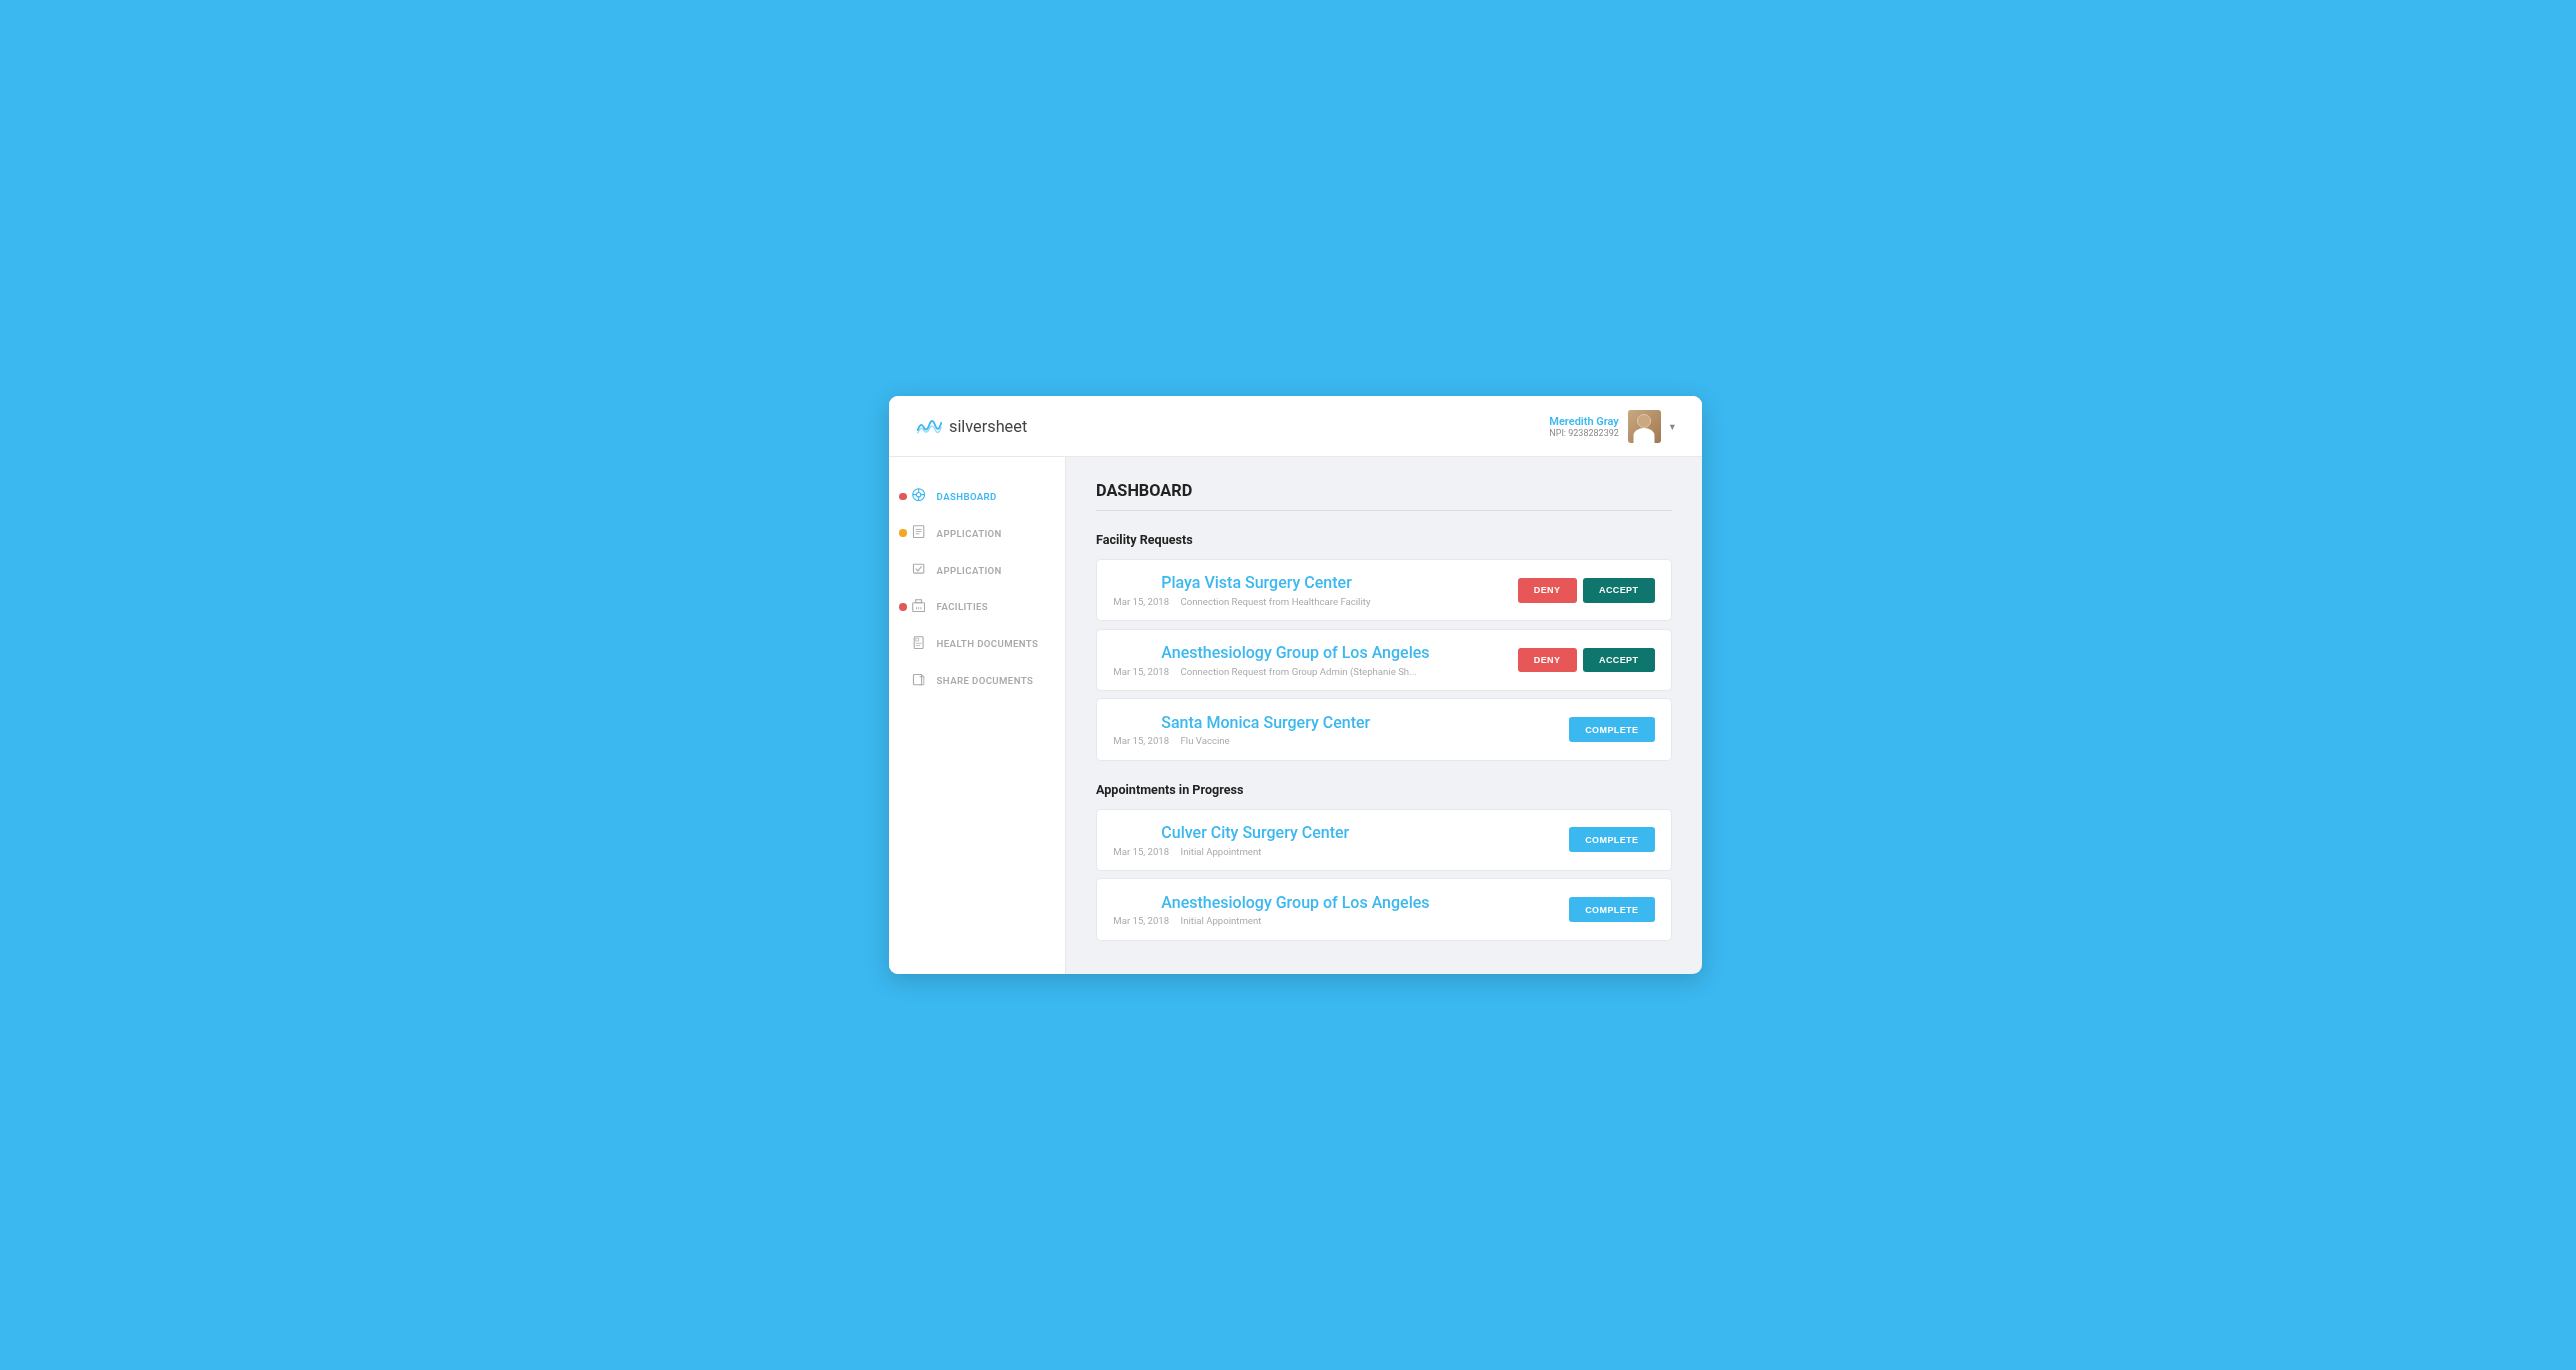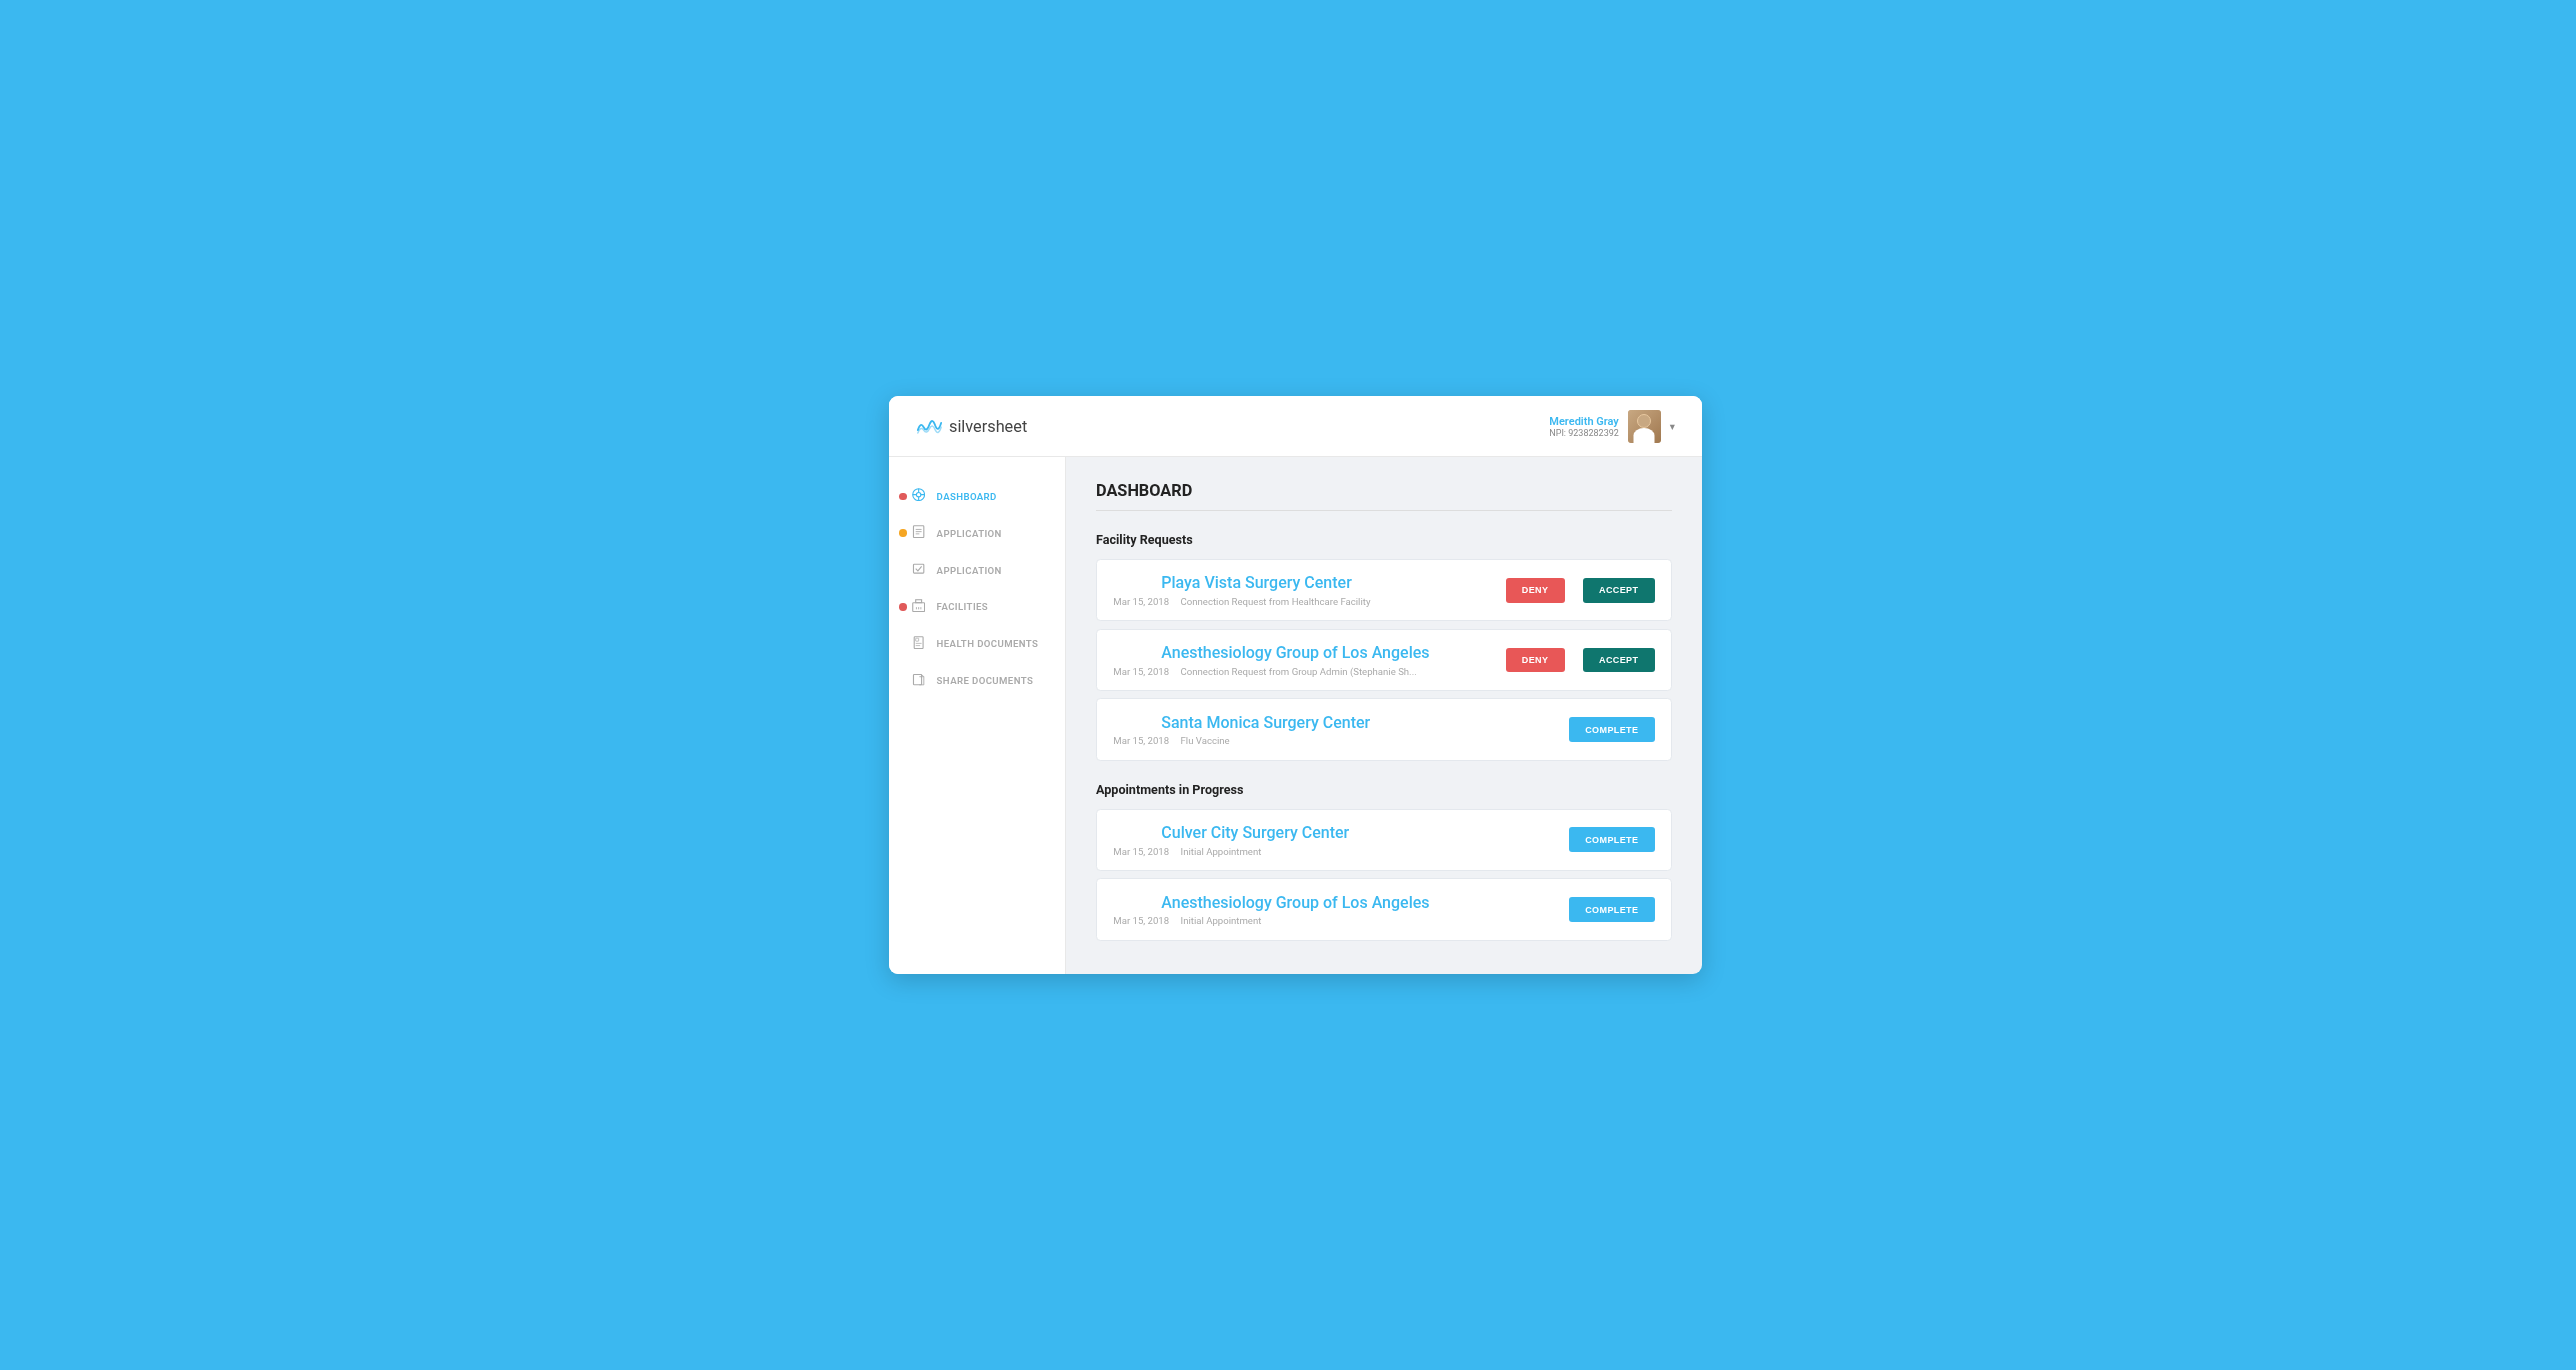--- a/index.html
+++ b/index.html
@@ -187,21 +187,21 @@
       padding-left: 48px;
     }
     .card-meta {
       font-size: 9.6px;
       color: #aaa;
     }
     .card-meta span.date { color: #aaa; margin-right: 9px; }
     .card-meta span.desc { color: #aaa; }
     .card-actions {
       display: flex;
-      gap: 18px;
+      gap: 6px;
       flex-shrink: 0;
     }
     .btn {
       padding: 7.4px 16.3px;
       border-radius: 3px;
       font-size: 9px;
       font-weight: 700;
       letter-spacing: 0.4px;
       cursor: pointer;
       border: none;

